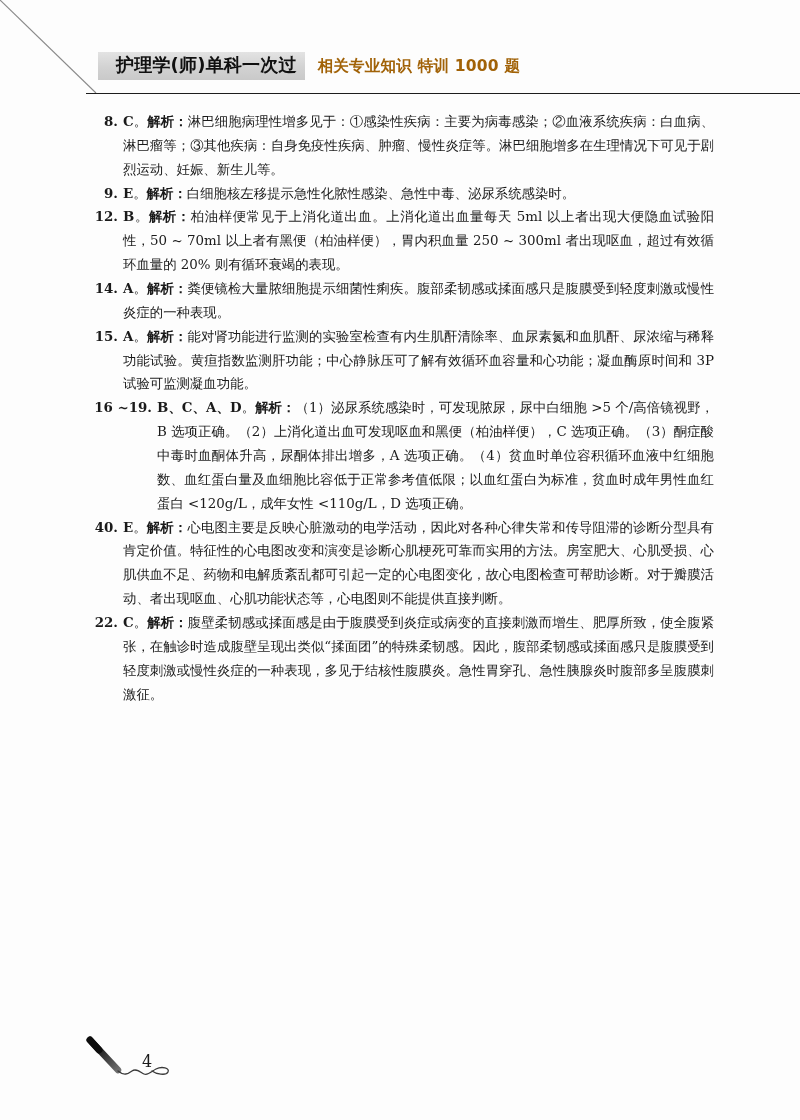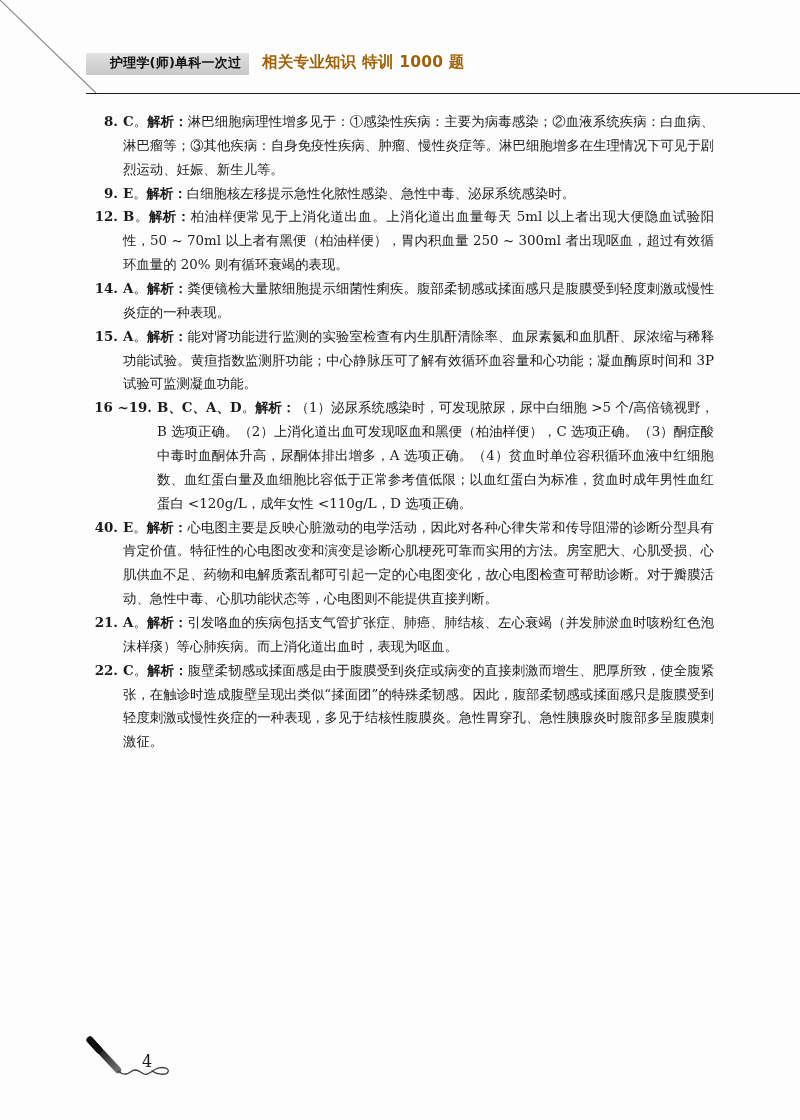--- a/index.html
+++ b/index.html
@@ -44,27 +44,28 @@
     height: 40px;
   }
   .header-row {
     display: flex;
     align-items: baseline;
     gap: 13px;
     white-space: nowrap;
   }
   .header-badge {
     background: linear-gradient(180deg,#e3e3e3 0%, #d2d2d2 55%, #c9c9c9 100%);
-    padding: 3px 8px 4px 24px;
+    padding: 3px 8px 4px 18px;
     font-family: "DejaVu Sans", "Liberation Sans", sans-serif;
     font-weight: bold;
-    font-size: 13px;
+    font-size: 18px;
     letter-spacing: 0.2px;
     color: #101010;
     line-height: 1.15;
+    margin-left: 12px;
   }
   .header-sub {
     font-family: "DejaVu Sans", "Liberation Sans", sans-serif;
     font-weight: bold;
     font-size: 15.5px;
     color: #a16207;
     letter-spacing: 0.2px;
   }
   .header-sub .thin-space { display:inline-block; width:6px; }
   .header-rule {
@@ -174,25 +175,21 @@
       <div class="entry">
         <span class="num">15.</span>
         <span class="body"><span class="ans">A</span><span>。</span><span class="lbl">解析：</span><span>能对肾功能进行监测的实验室检查有内生肌酐清除率、血尿素氮和血肌酐、尿浓缩与稀释功能试验。黄疸指数监测肝功能；中心静脉压可了解有效循环血容量和心功能；凝血酶原时间和 3P 试验可监测凝血功能。</span></span>
       </div>
       <div class="entry">
         <span class="num wide">16 ~19.</span>
         <span class="body"><span class="ans">B、C、A、D</span><span>。</span><span class="lbl">解析：</span><span>（1）泌尿系统感染时，可发现脓尿，尿中白细胞 &gt;5 个/高倍镜视野，B 选项正确。（2）上消化道出血可发现呕血和黑便（柏油样便），C 选项正确。（3）酮症酸中毒时血酮体升高，尿酮体排出增多，A 选项正确。（4）贫血时单位容积循环血液中红细胞数、血红蛋白量及血细胞比容低于正常参考值低限；以血红蛋白为标准，贫血时成年男性血红蛋白 &lt;120g/L，成年女性 &lt;110g/L，D 选项正确。</span></span>
       </div>
       <div class="entry">
         <span class="num">40.</span>
-        <span class="body"><span class="ans">E</span><span>。</span><span class="lbl">解析：</span><span>心电图主要是反映心脏激动的电学活动，因此对各种心律失常和传导阻滞的诊断分型具有肯定价值。特征性的心电图改变和演变是诊断心肌梗死可靠而实用的方法。房室肥大、心肌受损、心肌供血不足、药物和电解质紊乱都可引起一定的心电图变化，故心电图检查可帮助诊断。对于瓣膜活动、急性中毒、心肌功能状态等，心电图则不能提供直接判断。</span></span>
-      </div>
-      <div class="entry">
-        <span class="num">21.</span>
-        <span class="body"><span class="ans">A</span><span>。</span><span class="lbl">解析：</span><span>引发咯血的疾病包括支气管扩张症、肺癌、肺结核、左心衰竭（并发肺淤血时咳粉红色泡沫样痰）等心肺疾病。而上消化道出血时，表现为呕血。</span></span>
+        <span class="body"><span class="ans">E</span><span>。</span><span class="lbl">解析：</span><span>心电图主要是反映心脏激动的电学活动，因此对各种心律失常和传导阻滞的诊断分型具有肯定价值。特征性的心电图改变和演变是诊断心肌梗死可靠而实用的方法。房室肥大、心肌受损、心肌供血不足、药物和电解质紊乱都可引起一定的心电图变化，故心电图检查可帮助诊断。对于瓣膜活动、者出现呕血、心肌功能状态等，心电图则不能提供直接判断。</span></span>
       </div>
       <div class="entry">
         <span class="num">22.</span>
         <span class="body"><span class="ans">C</span><span>。</span><span class="lbl">解析：</span><span>腹壁柔韧感或揉面感是由于腹膜受到炎症或病变的直接刺激而增生、肥厚所致，使全腹紧张，在触诊时造成腹壁呈现出类似“揉面团”的特殊柔韧感。因此，腹部柔韧感或揉面感只是腹膜受到轻度刺激或慢性炎症的一种表现，多见于结核性腹膜炎。急性胃穿孔、急性胰腺炎时腹部多呈腹膜刺激征。</span></span>
       </div>
     </div>
 
   <div class="footer">
     <svg width="200" height="80" viewBox="0 0 200 80">
       <defs>

